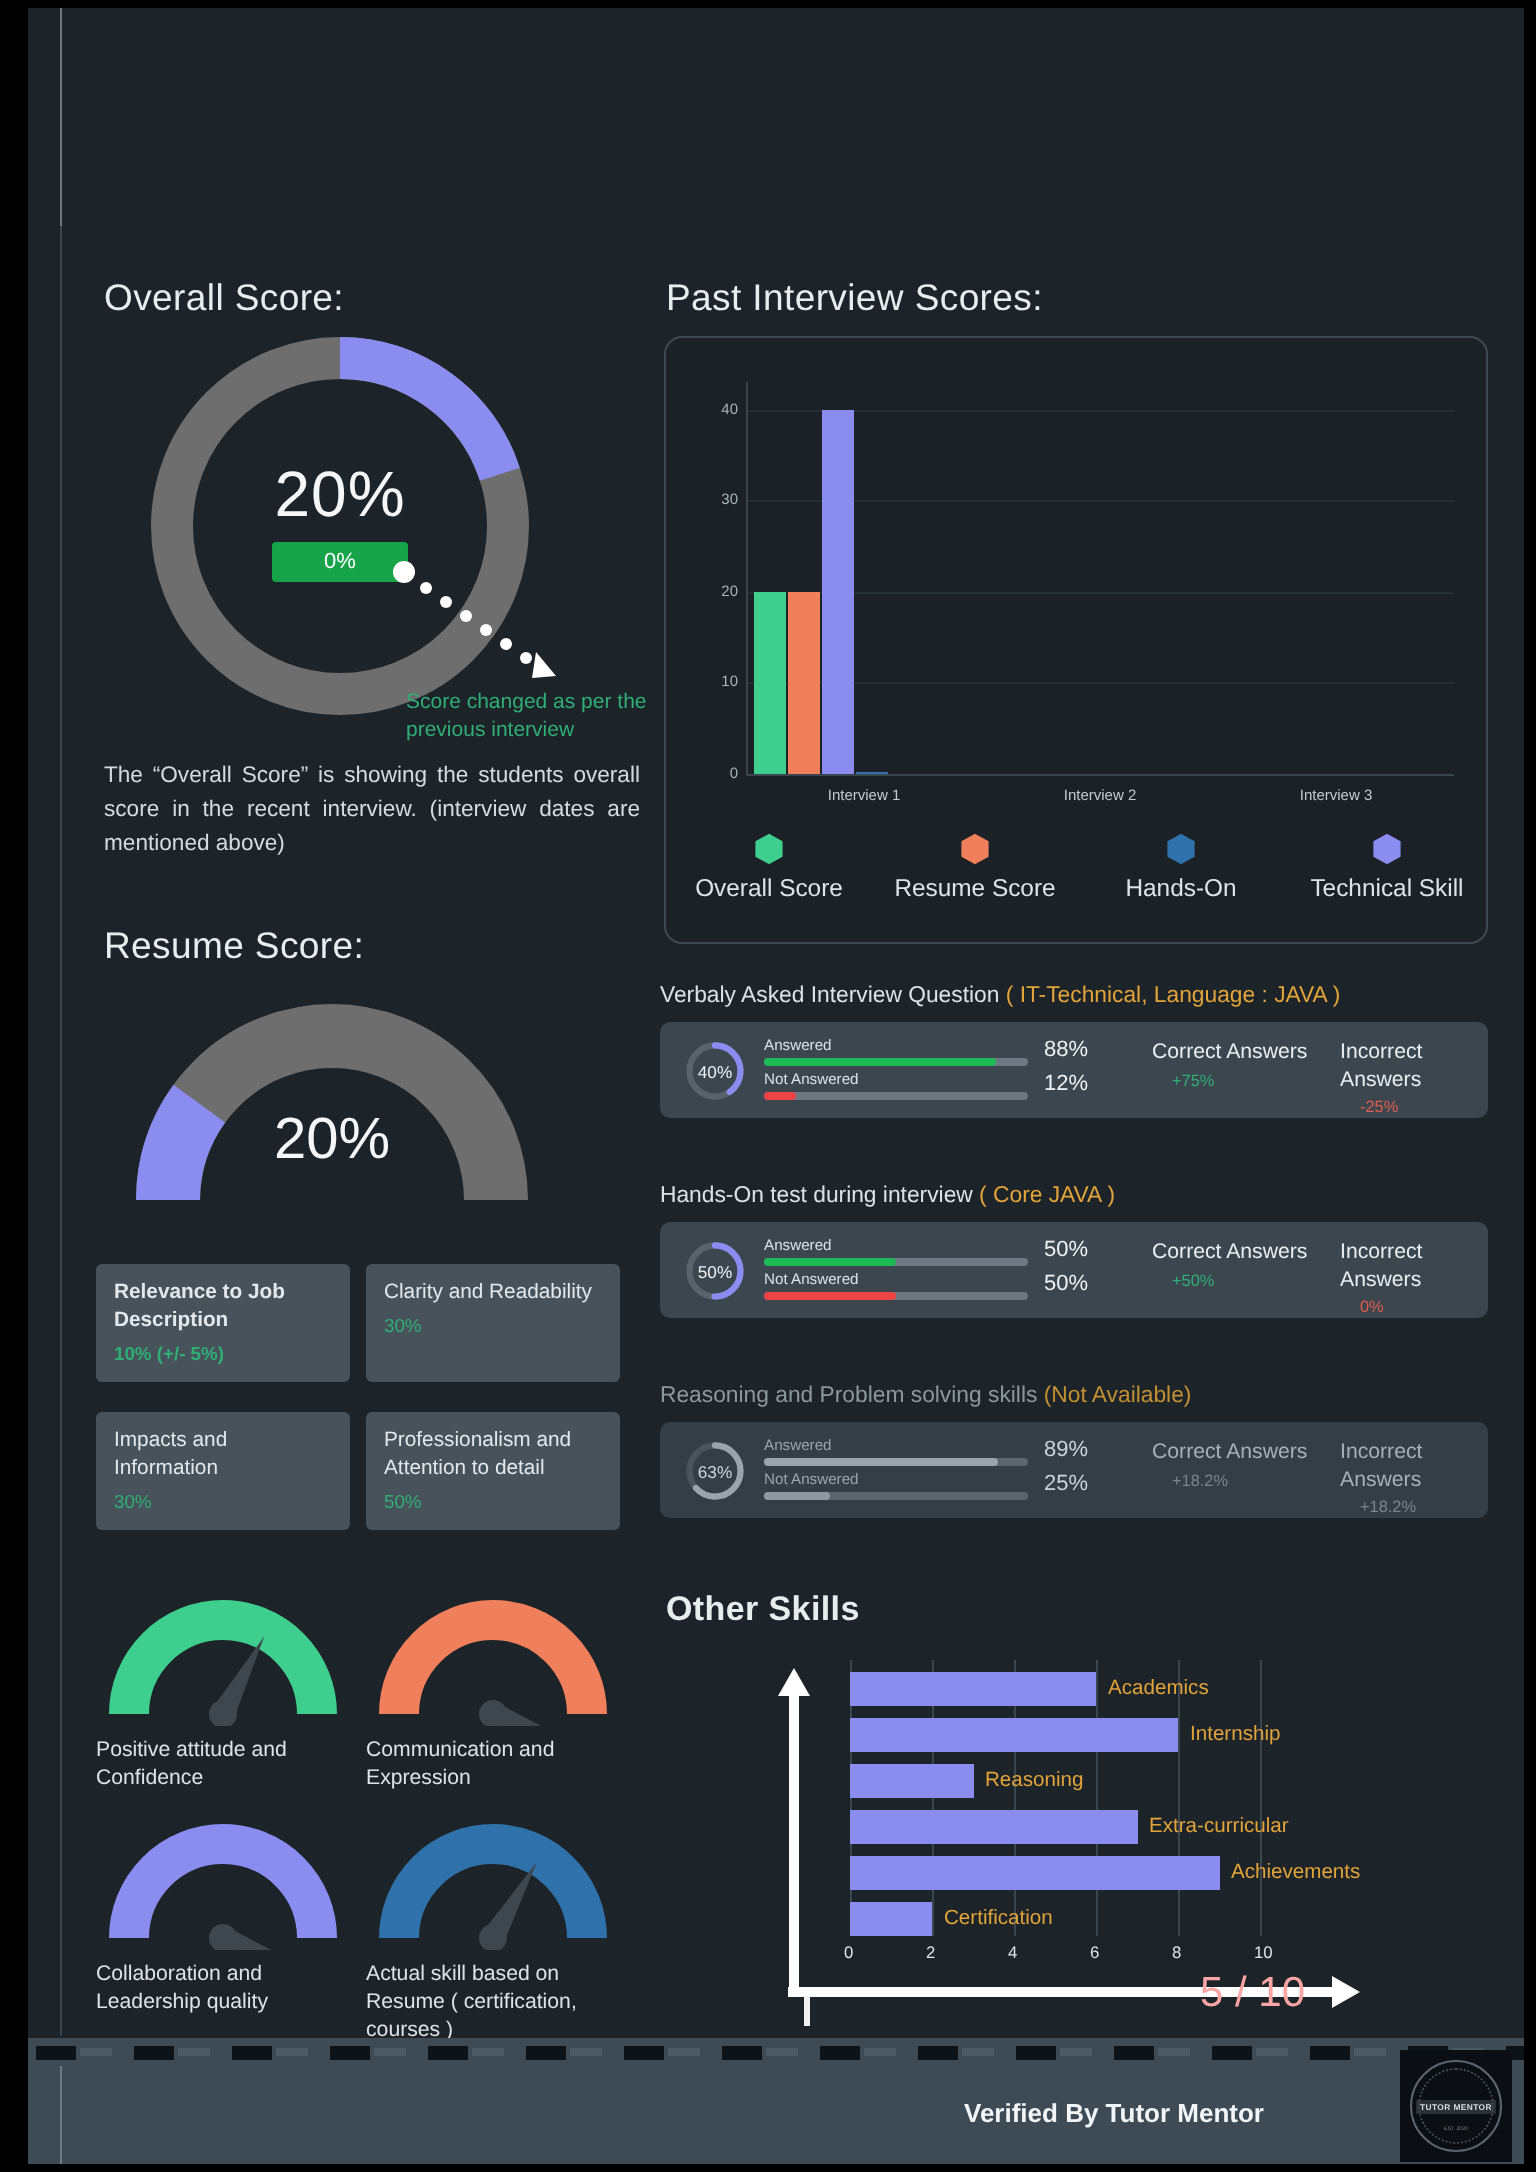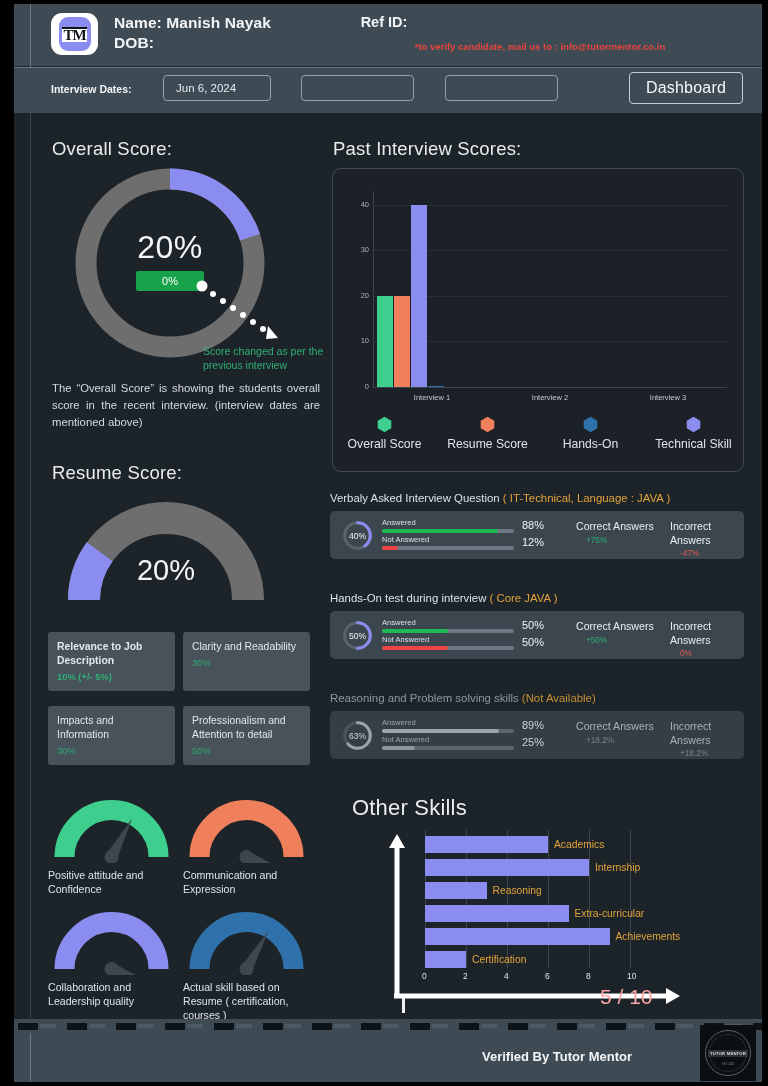--- a/index.html
+++ b/index.html
@@ -187,21 +187,21 @@
   .bval.muted { color:#ccd3d8; }
   .qcol { position:absolute; top:9px; }
   .qcol .ct { color:#e9eef1; font-size:10.6px; line-height:13.5px; }
   .qcol.muted .ct { color:#a6b0b6; }
   .qcol .cv { font-size:8.2px; margin-top:2px;margin-left:10px; }
   #q-sec-0 { top:492px; }
   #q-sec-1 { top:592px; }
   #q-sec-2 { top:692px; }
 
   
-  #other-title { position:absolute; left:352px; top:795px; font-size:22px; }
+  #other-title { position:absolute; left:333px; top:795px; font-size:17px;font-weight:bold; }
   .skills-chart { position:absolute; left:380px; top:820px; width:320px; height:190px; }
   .sk-bar { position:absolute; height:17px; background:#8b8cf0; }
   .sk-lbl { position:absolute; color:#e2a33a; font-size:10.3px; white-space:nowrap; }
   .sk-tick { position:absolute; color:#dde4e9; font-size:8.4px; }
   .sk-vline { position:absolute; width:1px; background:#3c464e; }
   .sk-score {
     position:absolute; left:600px; top:985px;
     color:#fca5a5; font-size:21px;
   }
 
@@ -245,42 +245,22 @@
   .seal-est { position:absolute; bottom:9px; font-size:2.6px; color:#7d858c; }
   .caret {
     position:absolute; left:402px; top:998px; width:3px; height:15px; background:#eef2f5;
   }
 </style>
 </head>
 <body>
 
 <div class="page">
 
-  <div class="header">
-    <div class="logo-box">
-      <div class="logo-inner">
-        <span class="logo-tm">TM</span>
-      </div>
-    </div>
-    <div class="name-block">
-      <div class="line">Name: Manish Nayak</div>
-      <div class="line">DOB:</div>
-    </div>
-    <div class="refid">Ref ID:</div>
-    <div class="verify-note">*to verify candidate, mail us to : info@tutormentor.co.in</div>
-  </div>
   <div class="hdr-vline"></div>
 
-  <div class="datebar">
-    <div class="datebar-label">Interview Dates:</div>
-    <div class="date-field" id="date-1">Jun 6, 2024</div>
-    <div class="date-field" id="date-2"></div>
-    <div class="date-field" id="date-3"></div>
-    <div class="dash-btn">Dashboard</div>
-  </div>
 
   <div class="body-area"></div>
   <div class="body-vline"></div>
 
   <h2 class="sect" id="overall-title">Overall Score:</h2>
   <div class="donut-wrap">
     <svg width="190" height="190" viewBox="0 0 190 190">
       <circle cx="95" cy="95" r="84" fill="none" stroke="#6e6e6e" stroke-width="21"></circle>
       <circle id="overall-arc" cx="95" cy="95" r="84" fill="none" stroke="#8b8cf0" stroke-width="21" stroke-dasharray="105.55751316061706 422.23005264246825" transform="rotate(-90 95 95)"></circle>
     </svg>
@@ -442,21 +422,21 @@
           </div>
           <div class="bval">12%</div>
         </div>
       </div>
       <div class="qcol" style="left:246px;">
         <div class="ct">Correct Answers</div>
         <div class="cv" style="color:#2fae76;">+75%</div>
       </div>
       <div class="qcol" style="left:340px;">
         <div class="ct">Incorrect Answers</div>
-        <div class="cv" style="color:#e05c4e;">-47%</div>
+        <div class="cv" style="color:#e05c4e;">-25%</div>
       </div>
     </div>
   </div>
 
   <div class="qsec" id="q-sec-1">
     <div class="qtitle">
       <span>Hands-On test during interview </span><span class="accent">( Core JAVA )</span>
     </div>
     <div class="qpanel">
       <svg class="mini-donut" viewBox="0 0 34 34">

